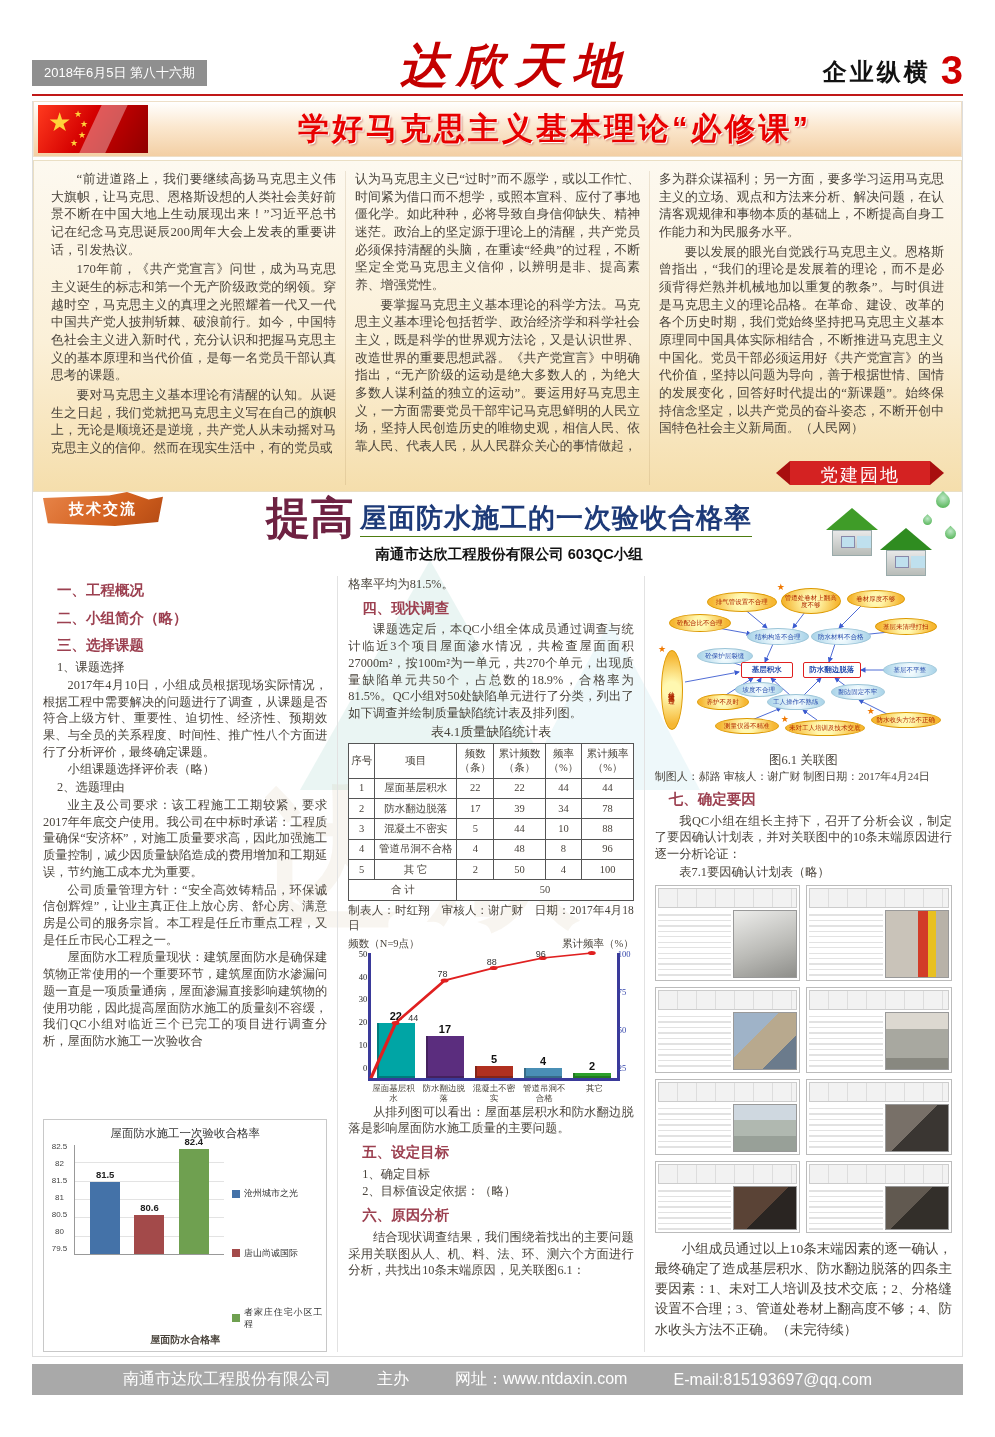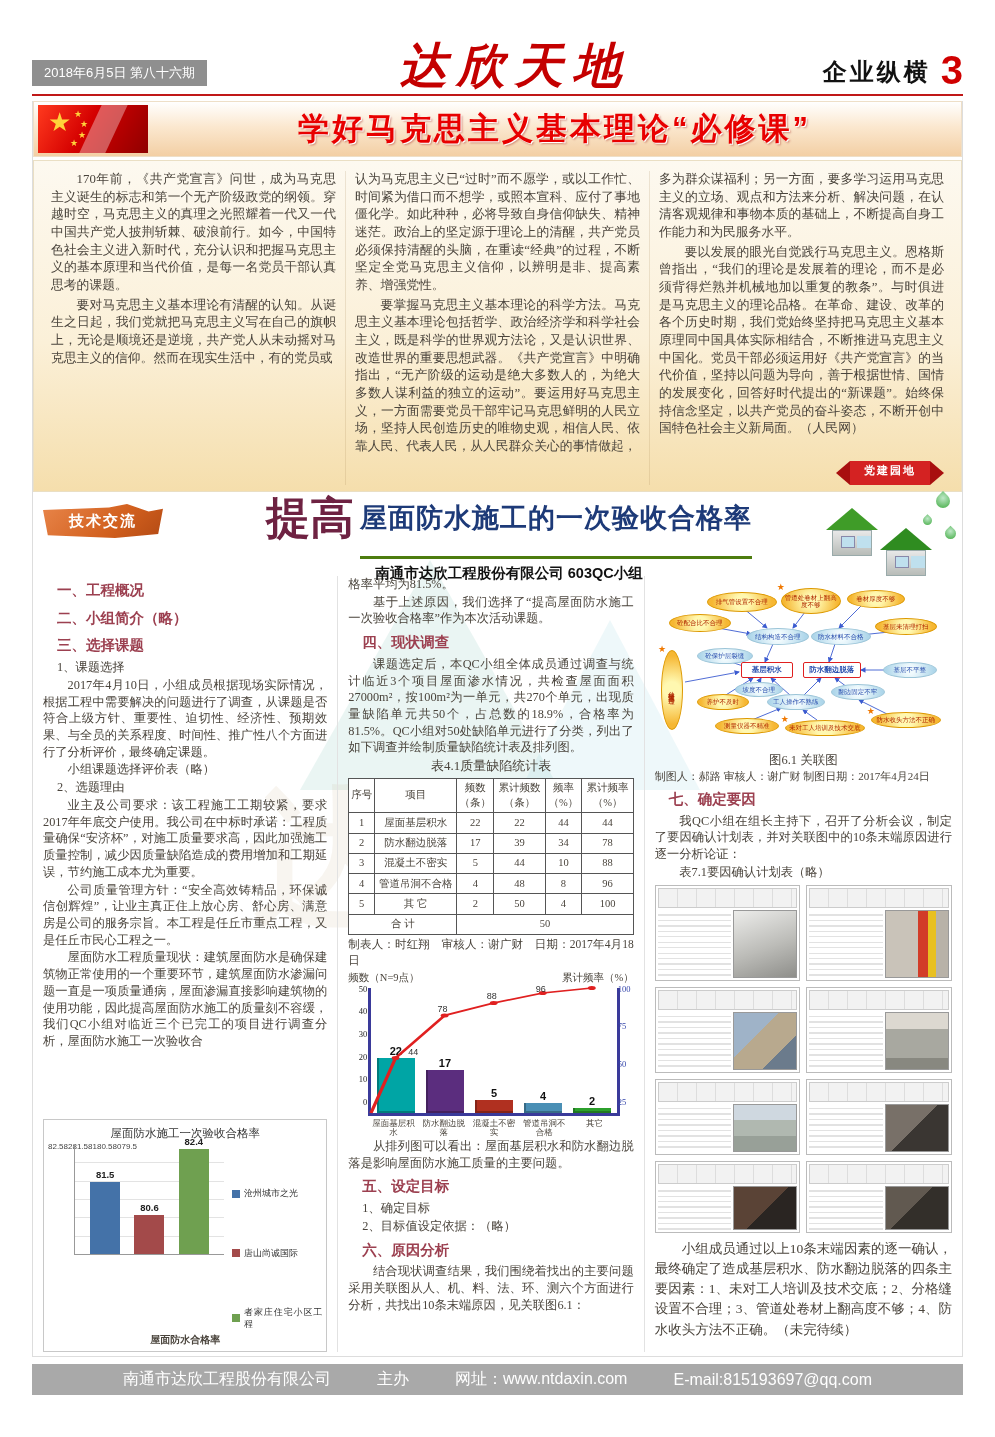--- a/index.html
+++ b/index.html
@@ -55,37 +55,37 @@
     background:linear-gradient(180deg,#fdf9f0 0%,#fbf0d8 55%,#f5deac 100%);
     border:1px solid #eadfc4; }
   .mcol { flex:1; padding:0 9px; font-size:12.8px; line-height:1.38; text-align:justify;
     display:flex; flex-direction:column; }
   .mcol + .mcol { border-left:1px solid rgba(160,130,80,0.18); }
   .mcol p { text-indent:2em; margin-bottom:2px; }
   .mcol p.noind { text-indent:0; }
   .badge { margin-top:auto; align-self:flex-end; display:flex; align-items:stretch; height:24px; }
   .badge .wing { width:14px; background:#a80f0f; clip-path:polygon(100% 0,100% 100%,0 50%); }
   .badge .wing.r { clip-path:polygon(0 0,0 100%,100% 50%); }
-  .badge .lbl { background:#d42222; color:#fff; font-weight:bold; font-size:11px;
-    letter-spacing:2px; padding:2px 14px; font-family:"Liberation Sans",sans-serif; }
+  .badge .lbl { background:#d42222; color:#fff; font-weight:normal; font-size:18px;
+    letter-spacing:2px; padding:2px 30px; font-family:"Liberation Sans",sans-serif; }
 
   
   .qc-head { position:relative; height:82px; padding:8px 6px 0 6px; }
-  .tag { position:absolute; left:10px; top:12px; width:120px; height:34px;
+  .tag { position:absolute; left:10px; top:0; width:120px; height:34px;
     background:linear-gradient(135deg,#e8854a,#d2601e 60%,#b34a14);
     clip-path:polygon(0 18%,55% 10%,70% 0,88% 22%,100% 14%,96% 88%,60% 100%,4% 92%);
     display:flex; align-items:center; justify-content:center; color:#fff; font-weight:bold;
     font-size:15px; letter-spacing:2px; font-family:"Liberation Sans",sans-serif; }
   .qc-titleblock { margin-left:190px; width:560px; text-align:center; }
   .qc-titleline { display:flex; align-items:flex-start; justify-content:center; gap:6px; }
   .lead-char { color:#6e2242; font-size:44px; font-weight:bold; font-family:"DejaVu Serif",serif;
     line-height:0.9; transform:translateY(-2px); }
   .qc-title { color:#1d3a78; font-size:27px; font-weight:bold; letter-spacing:1px;
     font-family:"Liberation Sans","DejaVu Sans",sans-serif;
-    border-bottom:3px solid #4d7c0f; padding-bottom:20px; }
+    border-bottom:1px solid #4d7c0f; padding-bottom:0; }
   .qc-byline { margin-top:5px; font-size:14.5px; font-weight:bold; color:#111;
     font-family:"Liberation Sans",sans-serif; }
   .houses { position:absolute; right:4px; top:2px; width:150px; height:80px; }
   .house { position:absolute; }
   .house .roof { width:0; height:0; border-left:26px solid transparent;
     border-right:26px solid transparent; border-bottom:22px solid #3f9c28; }
   .house .bodyb { width:40px; height:26px; background:linear-gradient(180deg,#e8e8e8,#b8bcb8);
     margin-left:6px; position:relative; border:1px solid #9aa; }
   .house .win { position:absolute; left:8px; top:5px; width:14px; height:12px; background:#bfe0ee;
     border:1px solid #88a; box-shadow:16px 0 0 #bfe0ee; }
@@ -130,22 +130,22 @@
     font-size:11px; color:#111; font-family:"Liberation Sans",sans-serif; }
   .pline { position:absolute; inset:0; width:100%; height:100%; overflow:visible; }
   .cum { position:absolute; font-size:9px; color:#333; font-family:"Liberation Sans",sans-serif; }
   .pcats { display:flex; margin:3px 14px 0 20px; font-size:8.5px; line-height:1.15; text-align:center; }
   .pcats span { flex:1; padding:0 2px; }
 
   
   .bchart { margin-top:auto; border:1px solid #c8c8c8; background:#fff; padding:6px 4px 4px 4px; }
   .bc-title { text-align:center; font-size:11.5px; color:#333; font-family:"Liberation Sans",sans-serif; }
   .bc-main { display:flex; margin-top:4px; }
-  .bc-yticks { width:26px; display:flex; flex-direction:row; justify-content:space-between;
-    align-items:flex-start; font-size:8px; color:#444; padding-right:3px; transform:translateY(-3px);
+  .bc-yticks { width:26px; display:flex; flex-direction:column; justify-content:space-between;
+    align-items:center; font-size:8px; color:#444; padding-right:3px; transform:translateY(-3px);
     height:112px; font-family:"Liberation Sans",sans-serif; }
   .bc-plot { position:relative; width:150px; height:110px; border-left:1px solid #999;
     border-bottom:1px solid #999;
     background:repeating-linear-gradient(to top, transparent 0 17.4px, #e3e3e3 17.4px 18.3px); }
   .bc-bars { position:absolute; inset:0; display:flex; justify-content:space-around;
     align-items:flex-end; padding:0 8px; }
   .bc-bar { width:30px; position:relative; }
   .bc-v { position:absolute; top:-13px; width:100%; text-align:center; font-size:9.5px;
     font-weight:bold; color:#222; font-family:"Liberation Sans",sans-serif; }
   .bc-legend { flex:1; display:flex; flex-direction:column; justify-content:center; gap:5px;
@@ -222,20 +222,21 @@
         <span class="star-s" style="left:36px;top:4px">★</span>
         <span class="star-s" style="left:42px;top:14px">★</span>
         <span class="star-s" style="left:40px;top:25px">★</span>
         <span class="star-s" style="left:32px;top:33px">★</span>
       </div>
       <div class="headline1">学好马克思主义基本理论“必修课”</div>
     </div>
 
     <div class="marx">
       <div class="mcol">
+        <p>“前进道路上，我们要继续高扬马克思主义伟大旗帜，让马克思、恩格斯设想的人类社会美好前景不断在中国大地上生动展现出来！”习近平总书记在纪念马克思诞辰200周年大会上发表的重要讲话，引发热议。</p>
         <p>170年前，《共产党宣言》问世，成为马克思主义诞生的标志和第一个无产阶级政党的纲领。穿越时空，马克思主义的真理之光照耀着一代又一代中国共产党人披荆斩棘、破浪前行。如今，中国特色社会主义进入新时代，充分认识和把握马克思主义的基本原理和当代价值，是每一名党员干部认真思考的课题。</p>
         <p>要对马克思主义基本理论有清醒的认知。从诞生之日起，我们党就把马克思主义写在自己的旗帜上，无论是顺境还是逆境，共产党人从未动摇对马克思主义的信仰。然而在现实生活中，有的党员或</p>
       </div>
       <div class="mcol">
         <p class="noind">认为马克思主义已“过时”而不愿学，或以工作忙、时间紧为借口而不想学，或照本宣科、应付了事地僵化学。如此种种，必将导致自身信仰缺失、精神迷茫。政治上的坚定源于理论上的清醒，共产党员必须保持清醒的头脑，在重读“经典”的过程，不断坚定全党马克思主义信仰，以辨明是非、提高素养、增强党性。</p>
         <p>要掌握马克思主义基本理论的科学方法。马克思主义基本理论包括哲学、政治经济学和科学社会主义，既是科学的世界观方法论，又是认识世界、改造世界的重要思想武器。《共产党宣言》中明确指出，“无产阶级的运动是绝大多数人的，为绝大多数人谋利益的独立的运动”。要运用好马克思主义，一方面需要党员干部牢记马克思鲜明的人民立场，坚持人民创造历史的唯物史观，相信人民、依靠人民、代表人民，从人民群众关心的事情做起，</p>
       </div>
       <div class="mcol">
         <p class="noind">多为群众谋福利；另一方面，要多学习运用马克思主义的立场、观点和方法来分析、解决问题，在认清客观规律和事物本质的基础上，不断提高自身工作能力和为民服务水平。</p>
         <p>要以发展的眼光自觉践行马克思主义。恩格斯曾指出，“我们的理论是发展着的理论，而不是必须背得烂熟并机械地加以重复的教条”。与时俱进是马克思主义的理论品格。在革命、建设、改革的各个历史时期，我们党始终坚持把马克思主义基本原理同中国具体实际相结合，不断推进马克思主义中国化。党员干部必须运用好《共产党宣言》的当代价值，坚持以问题为导向，善于根据世情、国情的发展变化，回答好时代提出的“新课题”。始终保持信念坚定，以共产党员的奋斗姿态，不断开创中国特色社会主义新局面。（人民网）</p>
@@ -328,21 +329,20 @@
                 <span>者家庄住宅小区工程</span>
               </div>
             </div>
           </div>
           <div class="bc-xlabel">屋面防水合格率</div>
         </div>
       </div>
 
       <div class="qcol c2">
         <p class="noind">格率平均为81.5%。</p>
-        <p>基于上述原因，我们选择了“提高屋面防水施工一次验收合格率”作为本次活动课题。</p>
         <div class="qh">四、现状调查</div>
         <p>课题选定后，本QC小组全体成员通过调查与统计临近3个项目屋面渗水情况，共检查屋面面积27000m²，按100m²为一单元，共270个单元，出现质量缺陷单元共50个，占总数的18.9%，合格率为81.5%。QC小组对50处缺陷单元进行了分类，列出了如下调查并绘制质量缺陷统计表及排列图。</p>
         <p class="ctr" style="font-size:13px">表4.1质量缺陷统计表</p>
         <table class="t41">
           <thead>
             <tr>
               <th style="width:9%">序号</th>
               <th style="width:29%">项目</th>
               <th style="width:13%">频数（条）</th>
               <th style="width:18%">累计频数（条）</th>

